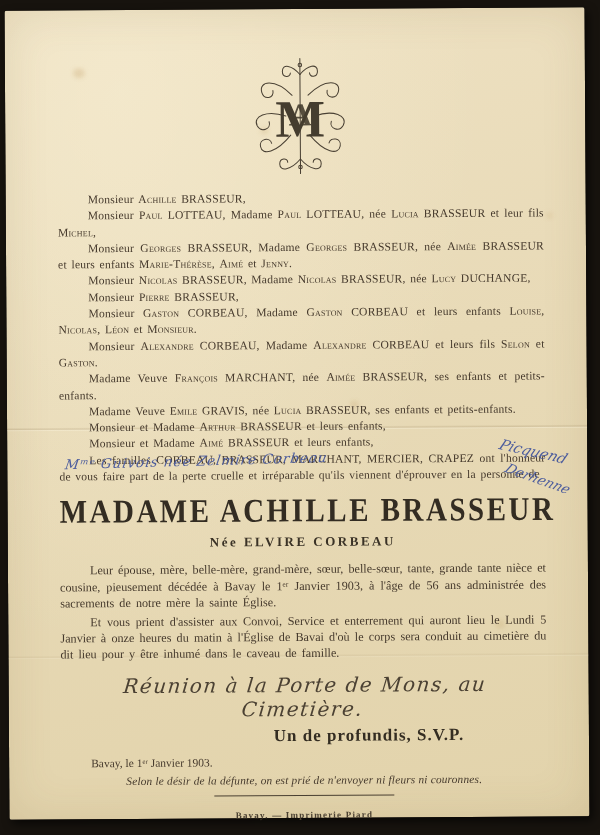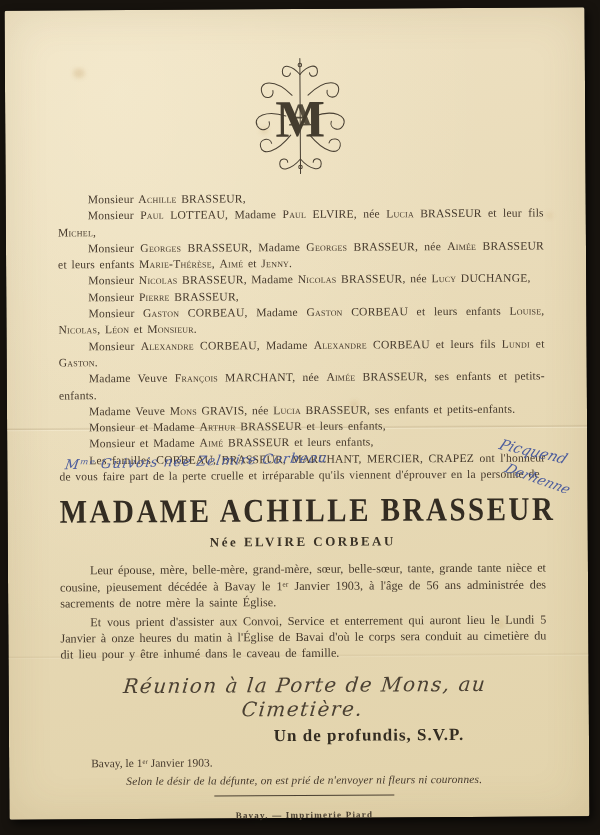--- a/index.html
+++ b/index.html
@@ -118,28 +118,28 @@
         </g>
         <g fill="#453d2f" font-family="Liberation Serif, DejaVu Serif, serif">
           <text x="70" y="100" font-size="66" font-weight="bold" text-anchor="middle">M</text>
           <text x="70" y="86" font-size="40" font-weight="bold" text-anchor="middle" opacity="0.9">A</text>
         </g>
       </svg>
     </div>
 
     <div class="fam-block">
         <p class="fam-line"><span>Monsieur </span><span class="sc">Achille</span><span> BRASSEUR,</span></p>
-        <p class="fam-line"><span>Monsieur </span><span class="sc">Paul</span><span> LOTTEAU, Madame </span><span class="sc">Paul</span><span> ELVIRE, née </span><span class="sc">Lucia</span><span> BRASSEUR et leur fils </span><span class="sc">Michel</span><span>,</span></p>
+        <p class="fam-line"><span>Monsieur </span><span class="sc">Paul</span><span> LOTTEAU, Madame </span><span class="sc">Paul</span><span> LOTTEAU, née </span><span class="sc">Lucia</span><span> BRASSEUR et leur fils </span><span class="sc">Michel</span><span>,</span></p>
         <p class="fam-line"><span>Monsieur </span><span class="sc">Georges</span><span> BRASSEUR, Madame </span><span class="sc">Georges</span><span> BRASSEUR, née </span><span class="sc">Aimée</span><span> BRASSEUR et leurs enfants </span><span class="sc">Marie-Thérèse</span><span>, </span><span class="sc">Aimé</span><span> et </span><span class="sc">Jenny</span><span>.</span></p>
         <p class="fam-line"><span>Monsieur </span><span class="sc">Nicolas</span><span> BRASSEUR, Madame </span><span class="sc">Nicolas</span><span> BRASSEUR, née </span><span class="sc">Lucy</span><span> DUCHANGE,</span></p>
         <p class="fam-line"><span>Monsieur </span><span class="sc">Pierre</span><span> BRASSEUR,</span></p>
         <p class="fam-line"><span>Monsieur </span><span class="sc">Gaston</span><span> CORBEAU, Madame </span><span class="sc">Gaston</span><span> CORBEAU et leurs enfants </span><span class="sc">Louise</span><span>, </span><span class="sc">Nicolas</span><span>, </span><span class="sc">Léon</span><span> et </span><span class="sc">Monsieur</span><span>.</span></p>
-        <p class="fam-line"><span>Monsieur </span><span class="sc">Alexandre</span><span> CORBEAU, Madame </span><span class="sc">Alexandre</span><span> CORBEAU et leurs fils </span><span class="sc">Lundi</span><span> et </span><span class="sc">Gaston</span><span>.</span></p>
+        <p class="fam-line"><span>Monsieur </span><span class="sc">Alexandre</span><span> CORBEAU, Madame </span><span class="sc">Alexandre</span><span> CORBEAU et leurs fils </span><span class="sc">Selon</span><span> et </span><span class="sc">Gaston</span><span>.</span></p>
         <p class="fam-line"><span>Madame Veuve </span><span class="sc">François</span><span> MARCHANT, née </span><span class="sc">Aimée</span><span> BRASSEUR, ses enfants et petits-enfants.</span></p>
-        <p class="fam-line"><span>Madame Veuve </span><span class="sc">Mons</span><span> GRAVIS, née </span><span class="sc">Lucia</span><span> BRASSEUR, ses enfants et petits-enfants.</span></p>
+        <p class="fam-line"><span>Madame Veuve </span><span class="sc">Emile</span><span> GRAVIS, née </span><span class="sc">Lucia</span><span> BRASSEUR, ses enfants et petits-enfants.</span></p>
         <p class="fam-line"><span>Monsieur et Madame </span><span class="sc">Arthur</span><span> BRASSEUR et leurs enfants,</span></p>
         <p class="fam-line"><span>Monsieur et Madame </span><span class="sc">Aimé</span><span> BRASSEUR et leurs enfants,</span></p>
         <p class="fam-line"><span>Les familles CORBEAU, BRASSEUR, MARCHANT, MERCIER, CRAPEZ ont l'honneur de vous faire part de la perte cruelle et irréparable qu'ils viennent d'éprouver en la personne de</span></p>
       </div>
 
     <h1 class="main-title">MADAME ACHILLE BRASSEUR</h1>
     <div class="sub-title">Née ELVIRE CORBEAU</div>
 
     <p class="body-par">Leur épouse, mère, belle-mère, grand-mère, sœur, belle-sœur, tante, grande tante nièce et cousine, pieusement décédée à Bavay le 1ᵉʳ Janvier 1903, à l'âge de 56 ans administrée des sacrements de notre mère la sainte Église.</p>
     <p class="body-par second">Et vous prient d'assister aux Convoi, Service et enterrement qui auront lieu le Lundi 5 Janvier à onze heures du matin à l'Église de Bavai d'où le corps sera conduit au cimetière du dit lieu pour y être inhumé dans le caveau de famille.</p>

